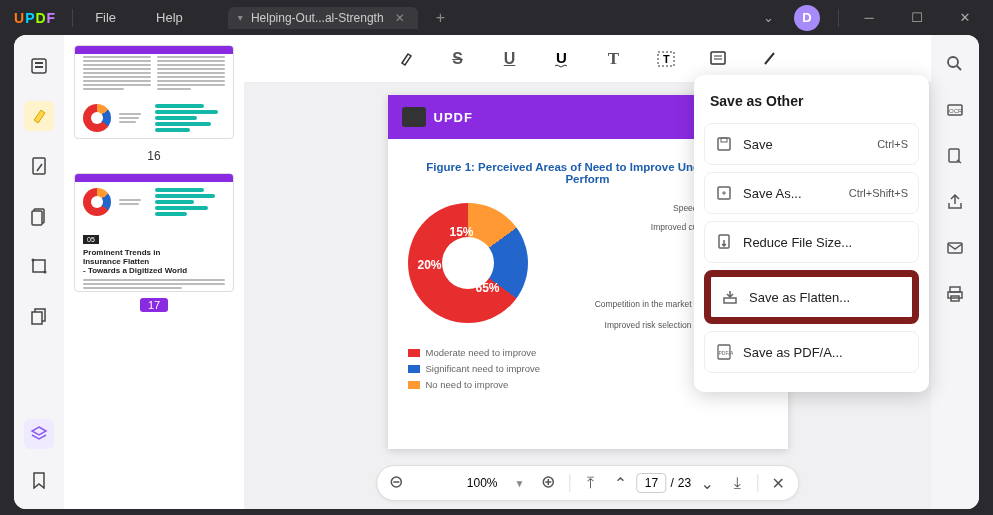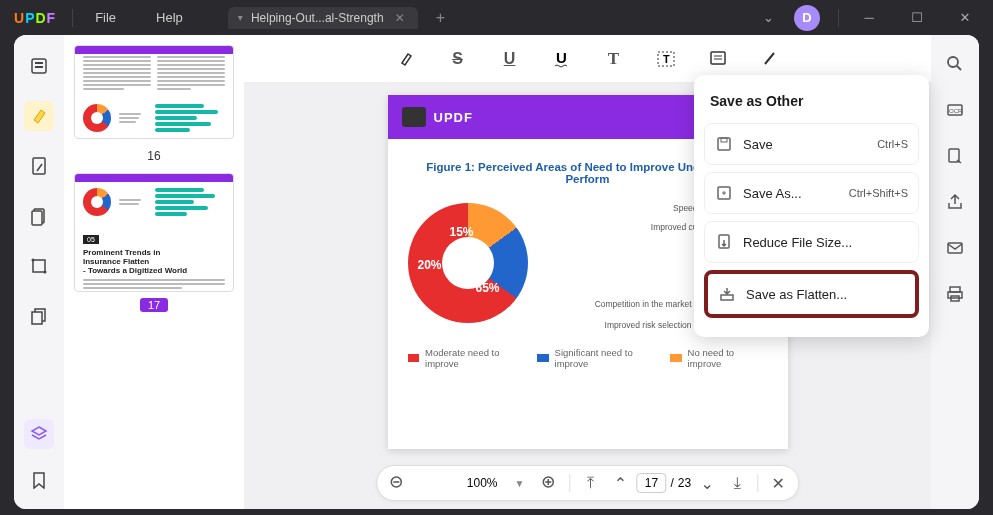--- a/index.html
+++ b/index.html
@@ -53,35 +53,35 @@
 .fig-title { color:#1e5fad; font-size:11.5px; font-weight:bold; text-align:center; margin-bottom:18px; }
 .chart-row { display:flex; gap:18px; }
 .donut { width:120px; height:120px; border-radius:50%; background:conic-gradient(#ff9933 0 15%, #2266cc 15% 35%, #e62e2e 35% 100%); position:relative; flex-shrink:0; }
 .donut::after { content:''; position:absolute; inset:34px; background:#fff; border-radius:50%; }
 .dlbl { position:absolute; color:#fff; font-size:12px; font-weight:bold; }
 .bars { flex:1; display:flex; flex-direction:column; gap:9px; font-size:9px; }
 .brow { display:flex; align-items:center; gap:6px; }
 .blabel { flex:1; text-align:right; color:#555; font-size:8.5px; }
 .btrack { width:70px; height:12px; position:relative; }
 .bfill { height:100%; background:#14b8a6; display:flex; align-items:center; justify-content:center; color:#fff; font-size:8px; font-weight:bold; }
-.legend { margin-top:16px; display:flex; flex-direction:row; gap:5px; font-size:9.5px; }
+.legend { margin-top:16px; display:flex; flex-direction:column; gap:5px; font-size:9.5px; }
 .lrow { display:flex; align-items:center; gap:6px; color:#666; }
 .lswatch { width:12px; height:8px; }
 
 .pager { position:absolute; bottom:8px; left:50%; transform:translateX(-50%); background:#fff; border:1px solid #ddd; border-radius:20px; height:36px; display:flex; align-items:center; padding:0 6px; gap:2px; box-shadow:0 1px 4px rgba(0,0,0,0.06); }
 .pbtn { width:28px; height:28px; display:flex; align-items:center; justify-content:center; cursor:pointer; color:#555; border-radius:50%; }
 .psep { width:1px; height:18px; background:#ddd; margin:0 4px; }
 .zoom-txt { font-size:12px; padding:0 6px;margin-left:48px; }
 .page-input { display:flex; align-items:center; gap:4px; font-size:12px; }
 .page-input input { width:30px; border:1px solid #ccc; border-radius:4px; text-align:center; padding:2px; font-size:12px; }
 
 .popup { position:absolute; top:40px; right:50px; width:235px; background:#fff; border-radius:10px; box-shadow:0 4px 20px rgba(0,0,0,0.18); padding:12px 10px; z-index:100; }
 .popup-title { font-size:14px; font-weight:600; padding:6px 6px 14px; color:#1a1a1a; }
 .popup-item { display:flex; align-items:center; gap:10px; padding:11px 10px; border-radius:8px; cursor:pointer; font-size:13px; border:1px solid #eee; margin-bottom:7px; color:#222; }
-.popup-item.hl { border:4px solid #7f1d1d; }
+.popup-item.hl { border:7px solid #7f1d1d; }
 .popup-item .shortcut { margin-left:auto; font-size:11px; color:#555; }
 .popup-ico { width:18px; height:18px; display:flex; align-items:center; justify-content:center; color:#666; }
 
 .rtools { width:48px; background:#f5f5f7; display:flex; flex-direction:column; align-items:center; padding-top:18px; gap:24px; }
 .rtool { width:22px; height:22px; display:flex; align-items:center; justify-content:center; cursor:pointer; color:#555; }
 
 svg { display:block; }
 </style>
 </head>
 <body>
@@ -438,16 +438,25 @@
         </div>
         <div class="popup-item hl">
           <div class="popup-ico">
             <svg width="18" height="18">
               <rect x="3" y="10" width="12" height="5" fill="none" stroke="#666" stroke-width="1.5"></rect>
               <path d="M9 3 L9 9 M6 6 L9 9 L12 6" fill="none" stroke="#666" stroke-width="1.5"></path>
             </svg>
           </div>
           <span>Save as Flatten...</span>
         </div>
+        <div class="popup-item">
+          <div class="popup-ico">
+            <svg width="18" height="18">
+              <rect x="3" y="2" width="12" height="14" rx="1" fill="none" stroke="#666" stroke-width="1.3"></rect>
+              <text x="3.5" y="12" font-size="5" fill="#666">PDF/A</text>
+            </svg>
+          </div>
+          <span>Save as PDF/A...</span>
+        </div>
       </div>
   </div>
 
 </div>
 
 </body></html>

